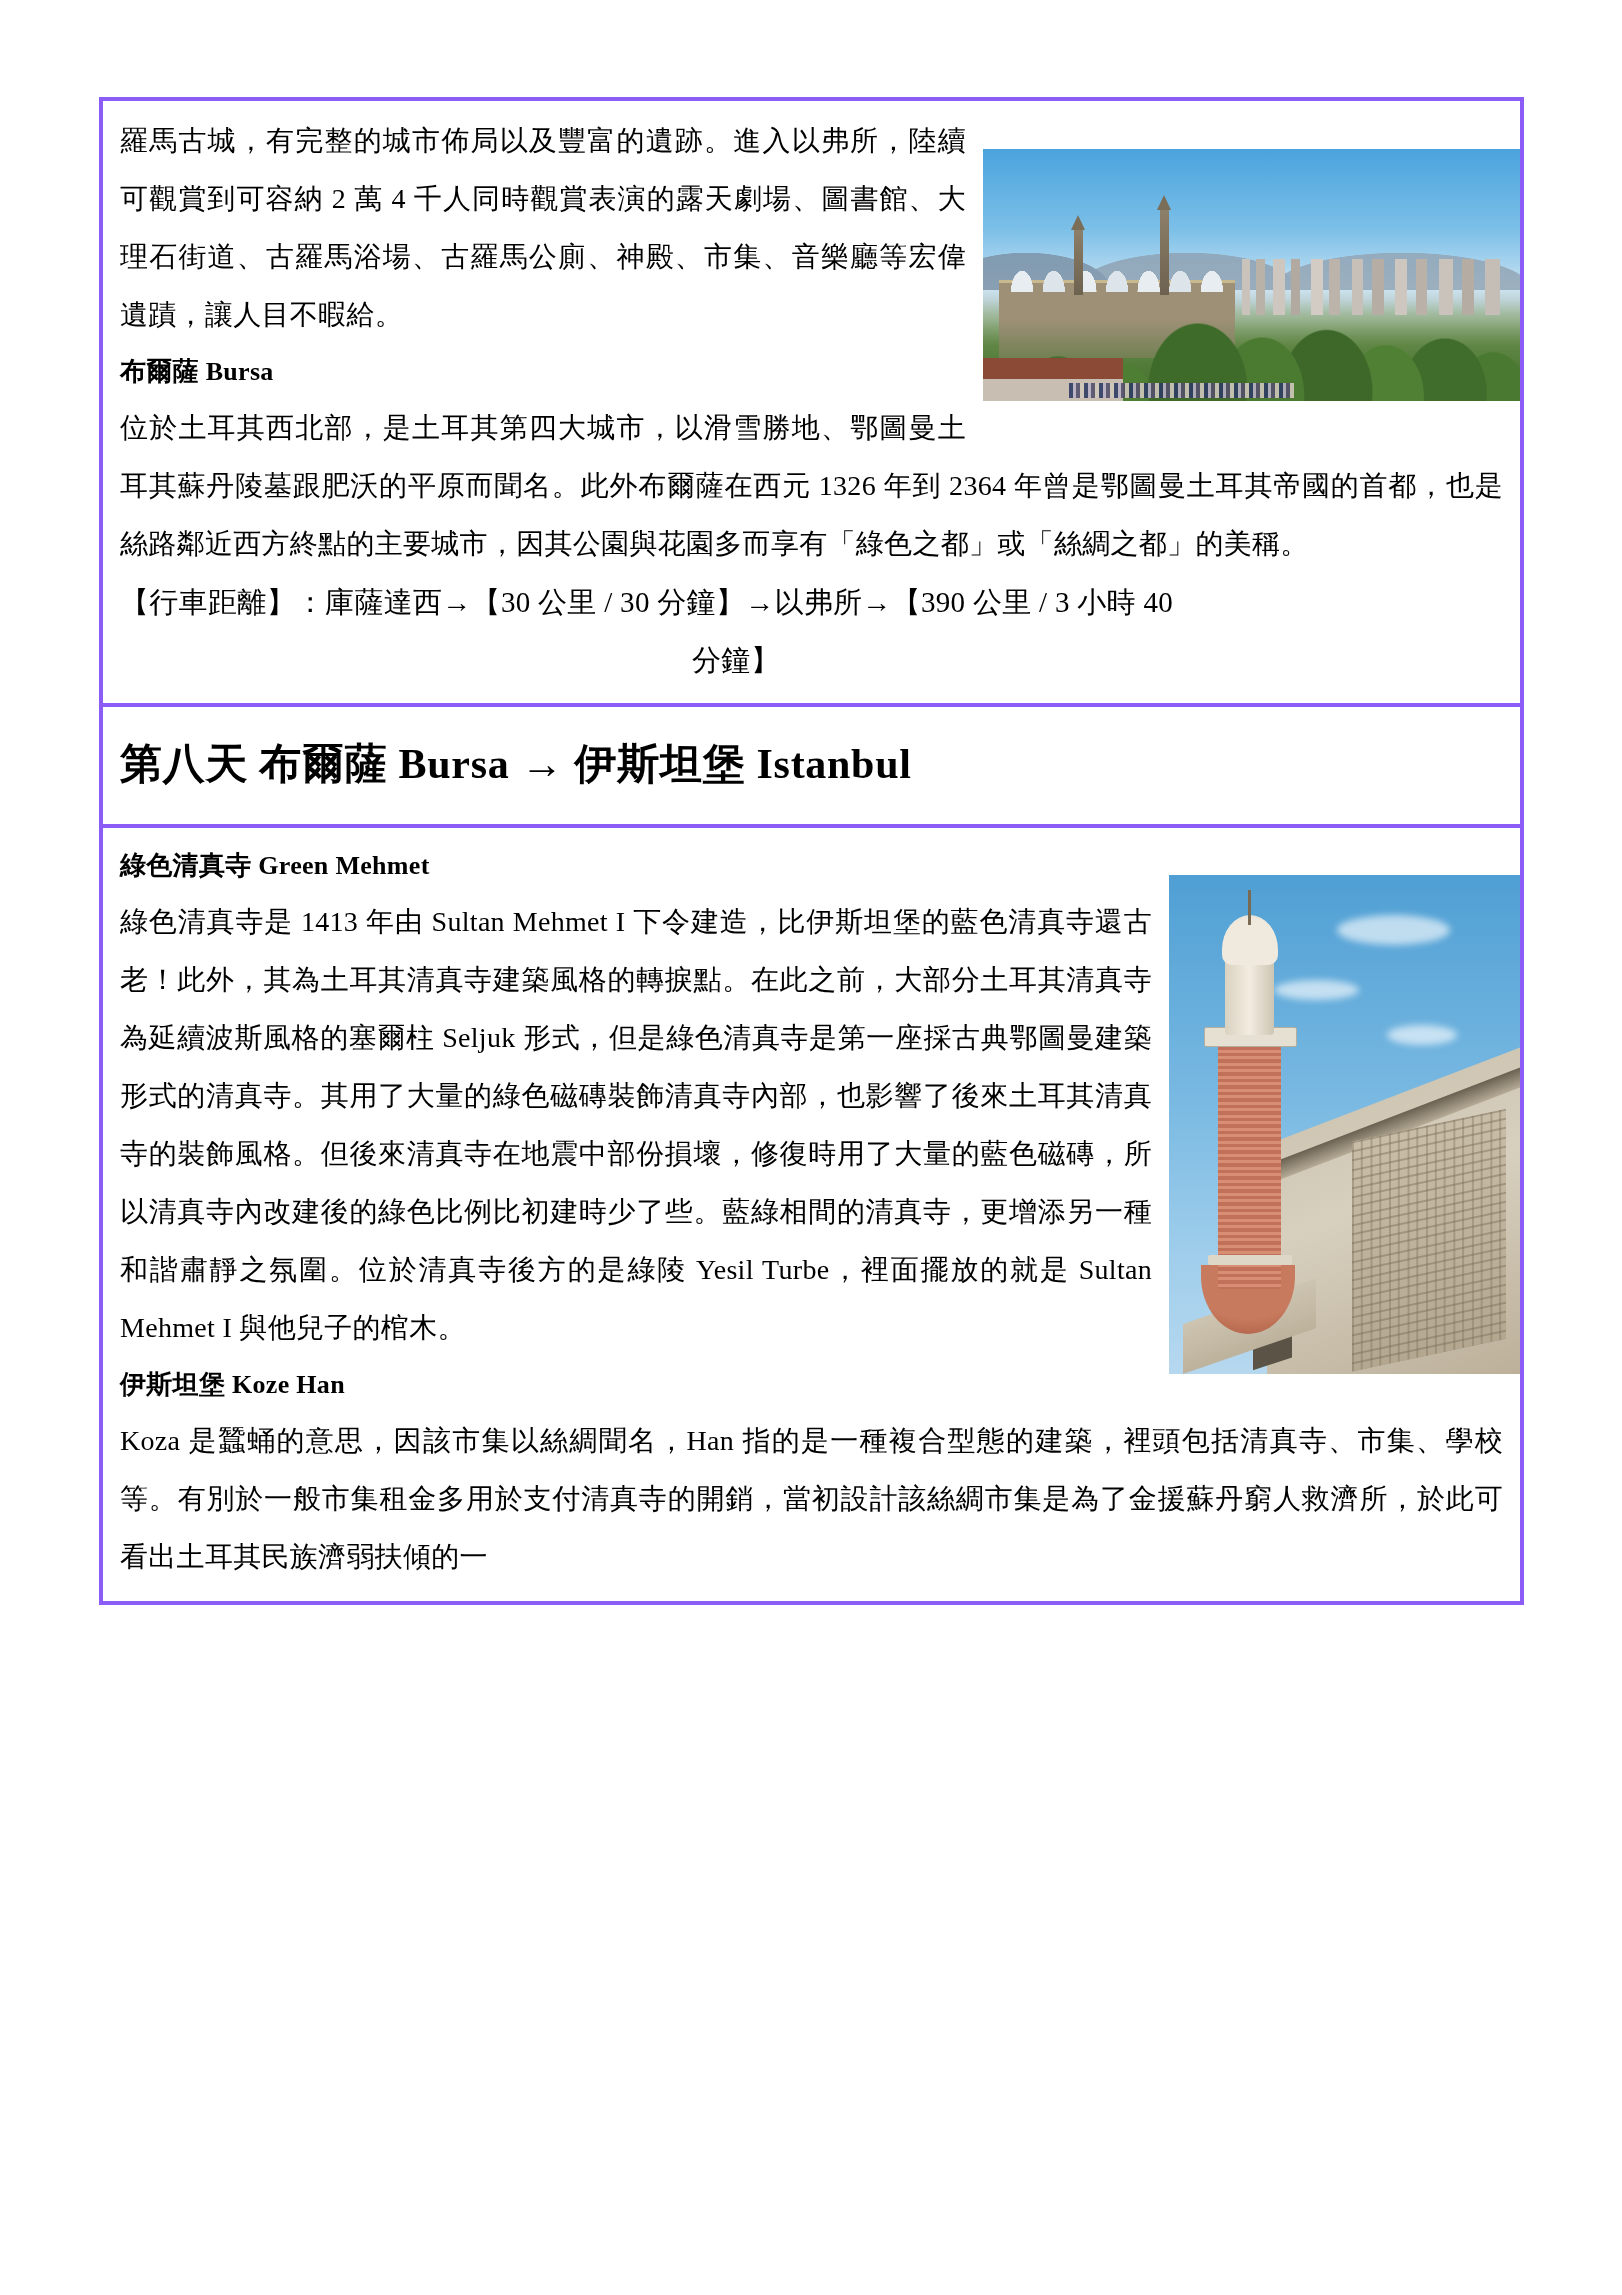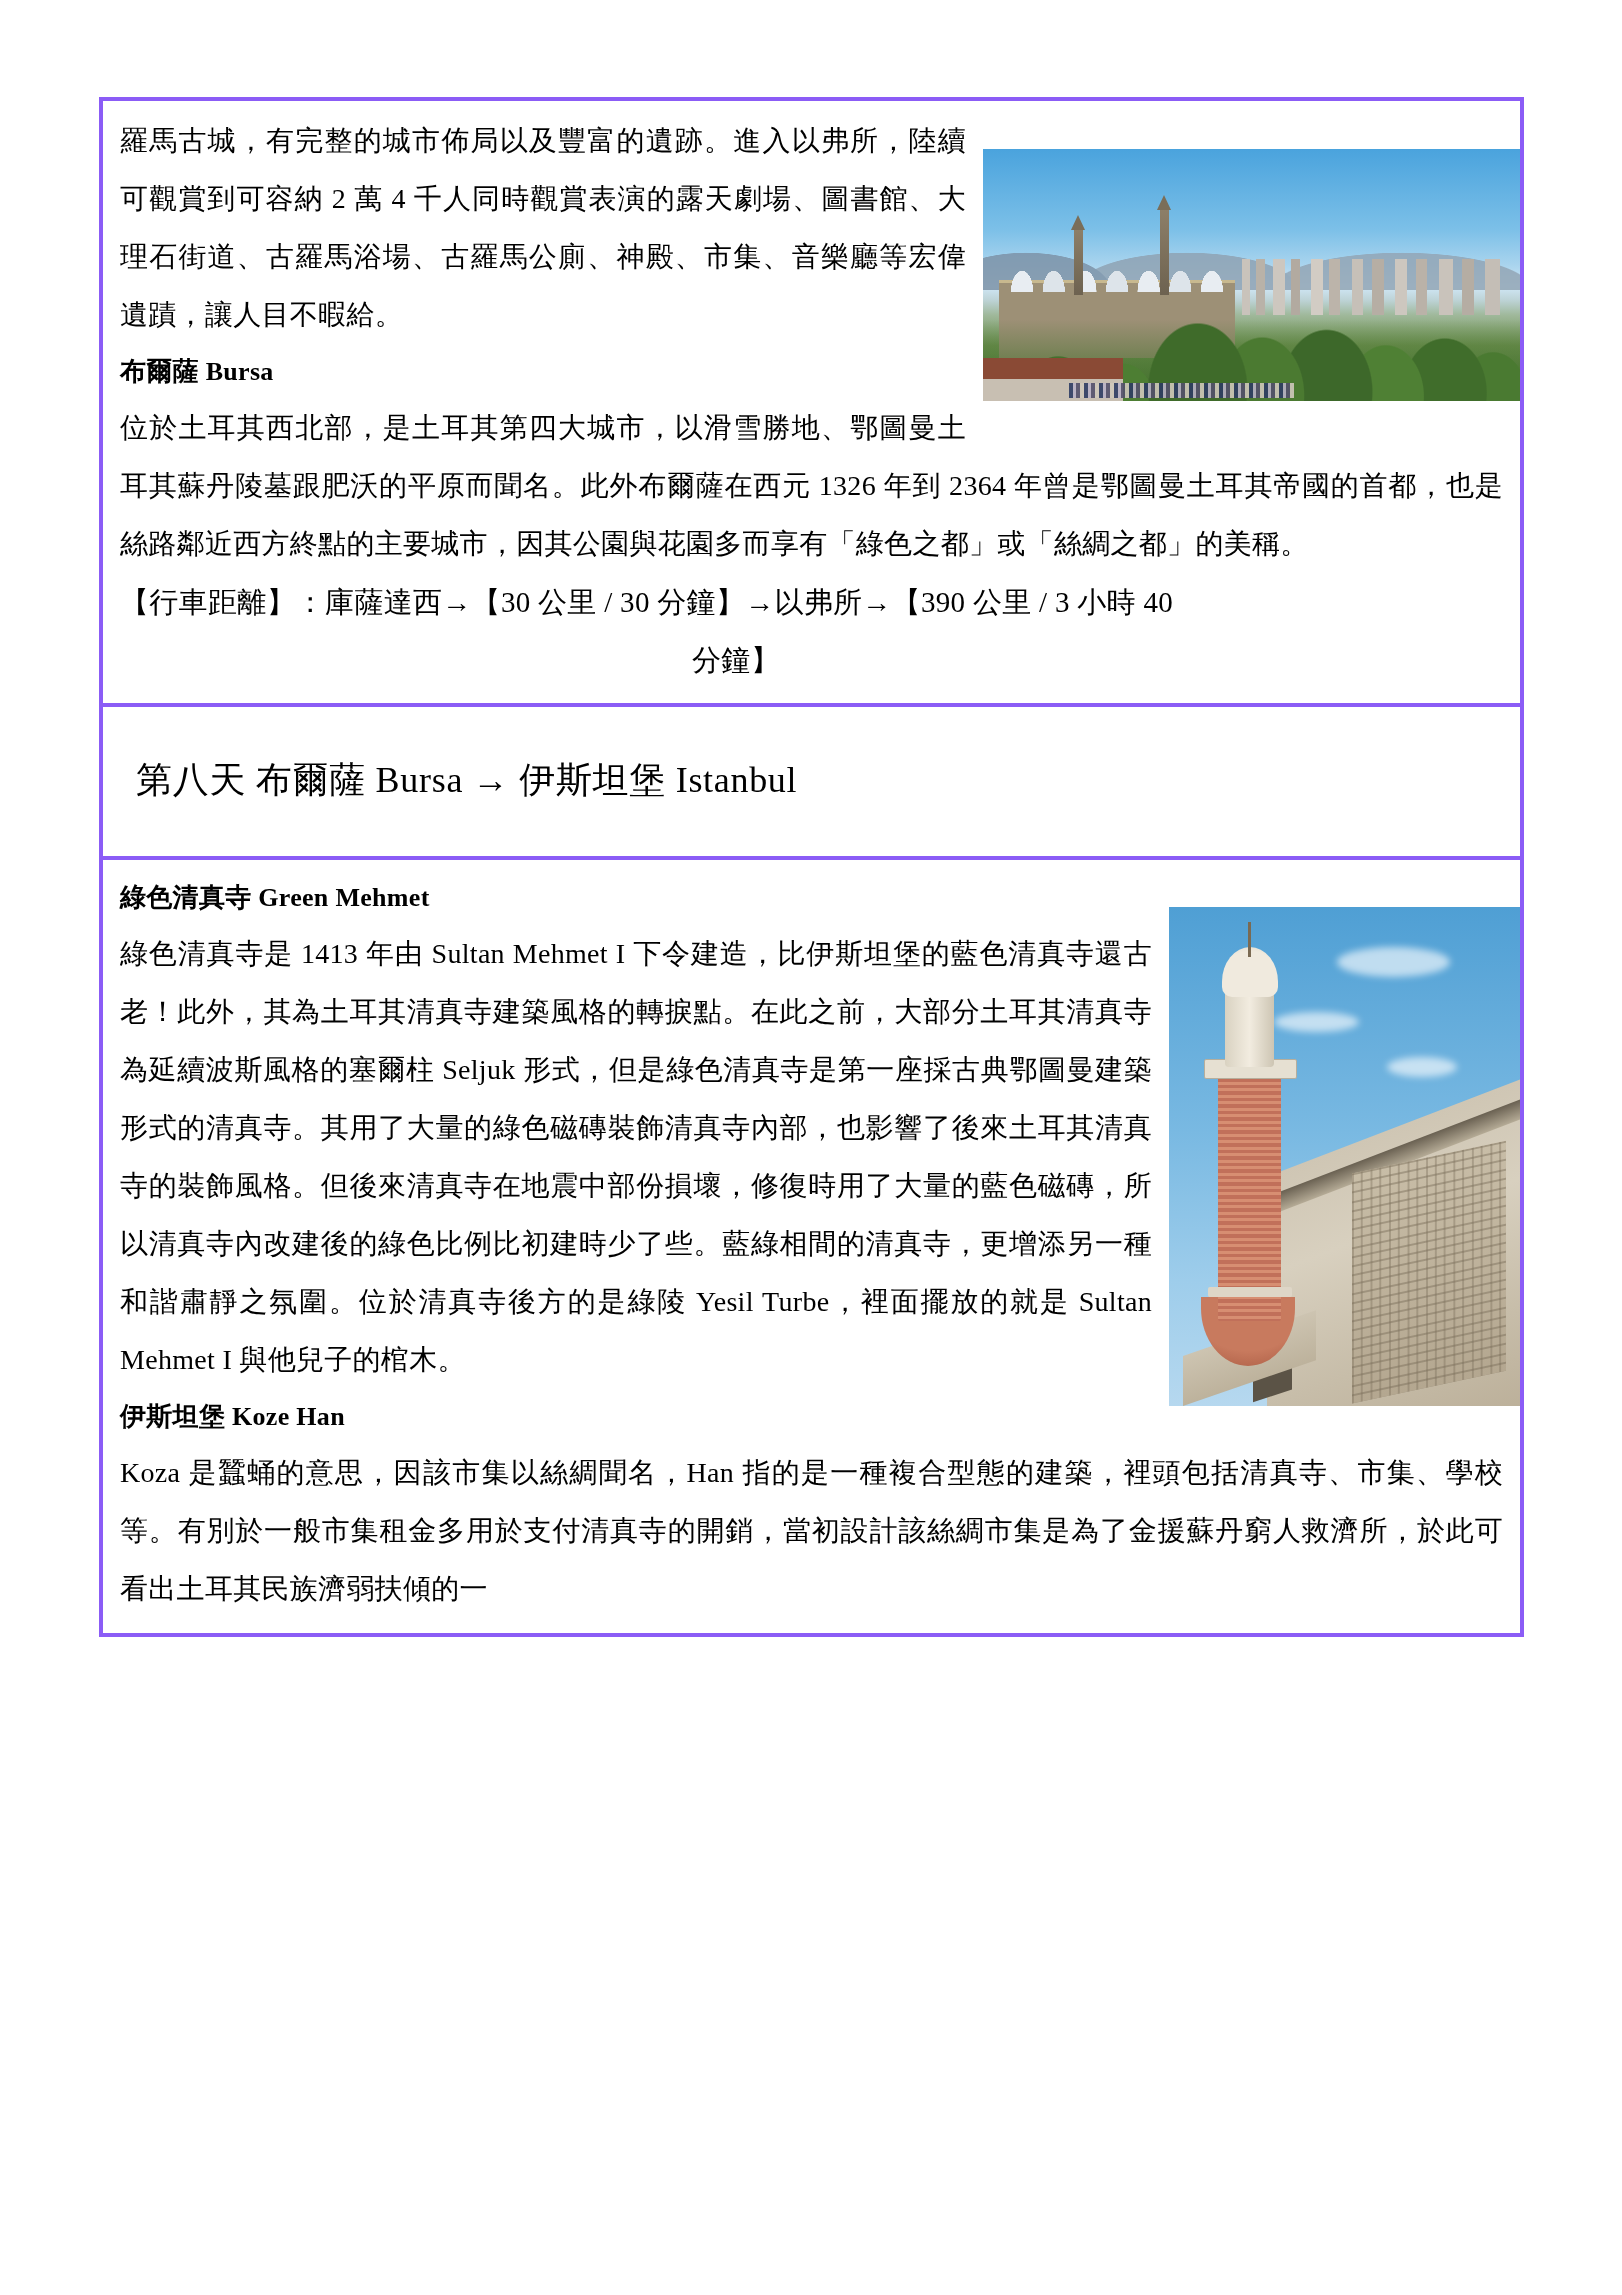--- a/index.html
+++ b/index.html
@@ -56,24 +56,24 @@
   }
   .meal-line{
     font-size:29px;
     line-height:59px;
     font-weight:bold;
     margin:0;
     white-space:pre;
     letter-spacing:0.3px;
   }
   .day-head{
-    font-size:36px;
+    font-size:42px;
     line-height:79px;
-    font-weight:normal;
-    margin:16px;
+    font-weight:bold;
+    margin:0;
     letter-spacing:0.7px;
   }
   .day-cell .cell-inner{padding:18.3px 17px 19.6px 17px;}
 
   
   .float-img{
     float:right;
     margin:0 0 0 17px;
     display:block;
     position:relative;

